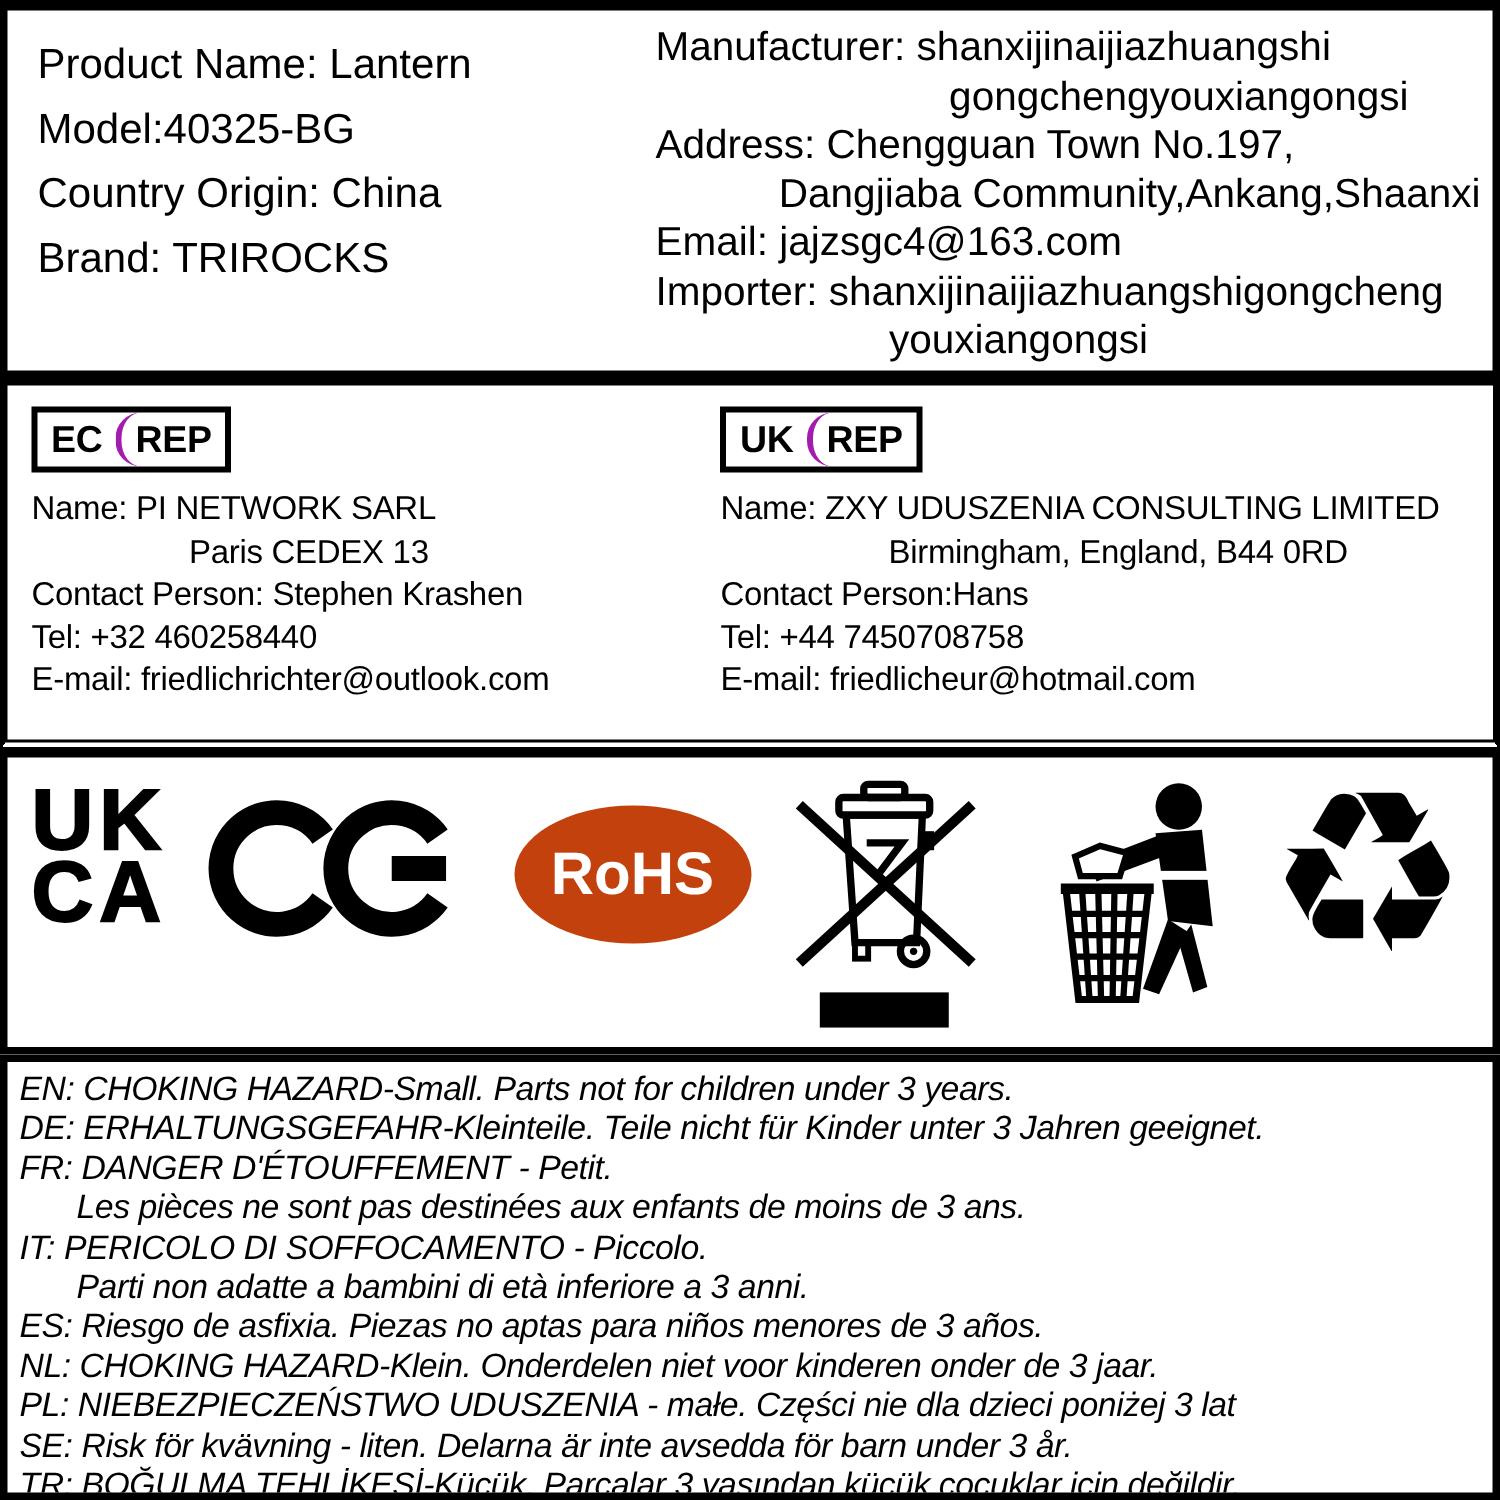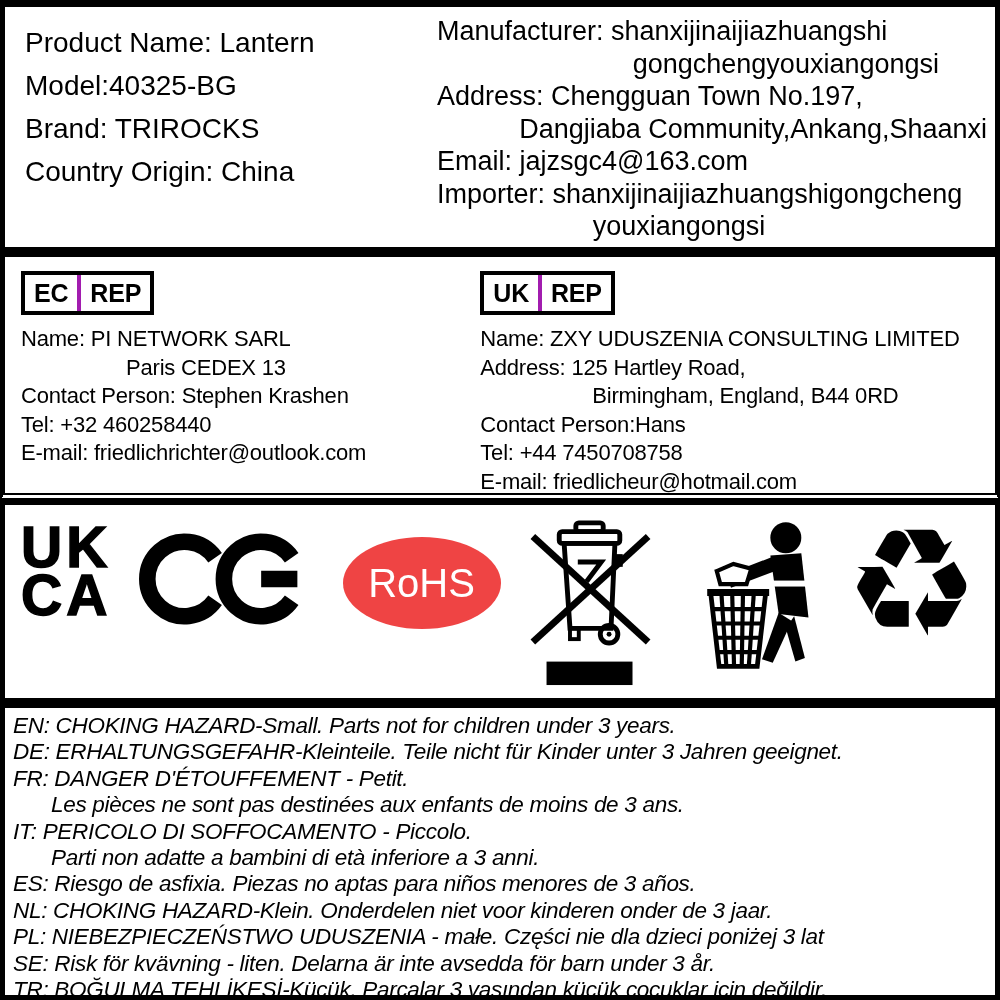--- a/index.html
+++ b/index.html
@@ -15,51 +15,51 @@
   .col-mfr .align-right-loose{text-align:right;padding-right:52px;}
   .col-mfr .align-right-tight{text-align:right;padding-right:4px;}
   .col-mfr .align-center{text-align:center;padding-right:60px;}
 
   
   .sec-reps{height:248px;display:flex;border-bottom:7px double #000;}
   .rep-col{box-sizing:border-box;padding:12px 0 0 16px;font-size:22px;line-height:28.5px;letter-spacing:-0.2px;}
   .rep-col.ec{width:47%;}
   .rep-col.uk{width:53%;padding-left:10px;}
   .rep-badge{display:inline-flex;border:4px solid #000;font-weight:bold;font-size:25px;margin:2px 0 10px 0;}
-  .rep-badge .cell{padding:3px 9px;line-height:30px;}
+  .rep-badge .cell{padding:3px 9px;line-height:30px;border-radius:17px;}
   .rep-badge .cell + .cell{border-left:4px solid #a21caf;}
   .indent-paris{padding-left:105px;}
   .indent-bham{padding-left:112px;}
 
   
   .sec-icons{height:203px;display:flex;justify-content:space-between;align-items:flex-start;padding:6px 16px 0 16px;}
   .ukca{margin-top:12px;font-weight:bold;font-size:57px;line-height:48px;letter-spacing:4px;-webkit-text-stroke:1.5px #000;}
   .ce-wrap{margin-top:16px;}
-  .rohs{margin-top:26px;width:158px;height:92px;background:#ef4444;border-radius:50%;color:#fff;
-        display:flex;align-items:center;justify-content:center;font-size:40px;font-weight:normal;}
+  .rohs{margin-top:26px;width:158px;height:92px;background:#c2410c;border-radius:50%;color:#fff;
+        display:flex;align-items:center;justify-content:center;font-size:40px;font-weight:bold;}
   .weee-wrap{margin-top:2px;}
   .tidyman-wrap{margin-top:4px;}
   .recycle{font-family:"DejaVu Sans",sans-serif;font-size:150px;line-height:140px;margin-top:2px;}
   svg .stroke{stroke:#000;fill:none;}
 
   
   .sec-warnings{height:297px;padding:5px 4px 0 8px;font-size:22.5px;line-height:26.4px;letter-spacing:-0.3px;white-space:nowrap;font-style:italic;}
   .warn-indent{padding-left:38px;}
 </style>
 </head>
 <body>
 
 <div class="label">
 
   <section class="sec-top">
     <div class="col-product">
       <div>Product Name: Lantern</div>
       <div>Model:40325-BG</div>
+      <div>Country Origin: China</div>
       <div>Brand: TRIROCKS</div>
-      <div>Country Origin: China</div>
     </div>
     <div class="col-mfr">
       <div class="ln">Manufacturer: shanxijinaijiazhuangshi</div>
       <div class="align-right-loose">gongchengyouxiangongsi</div>
       <div class="ln">Address: Chengguan Town No.197,</div>
       <div class="align-right-tight">Dangjiaba Community,Ankang,Shaanxi</div>
       <div class="ln">Email: jajzsgc4@163.com</div>
       <div class="ln">Importer: shanxijinaijiazhuangshigongcheng</div>
       <div class="align-center">youxiangongsi</div>
     </div>
@@ -76,21 +76,20 @@
       <div>Contact Person: Stephen Krashen</div>
       <div>Tel: +32 460258440</div>
       <div>E-mail: friedlichrichter@outlook.com</div>
     </div>
     <div class="rep-col uk">
       <div class="rep-badge">
         <span class="cell">UK</span>
         <span class="cell">REP</span>
       </div>
       <div>Name: ZXY UDUSZENIA CONSULTING LIMITED</div>
-      <div>Address: 125 Hartley Road,</div>
       <div class="indent-bham">Birmingham, England, B44 0RD</div>
       <div>Contact Person:Hans</div>
       <div>Tel: +44 7450708758</div>
       <div>E-mail: friedlicheur@hotmail.com</div>
     </div>
   </section>
 
   <section class="sec-icons">
 
     <div class="ukca">

